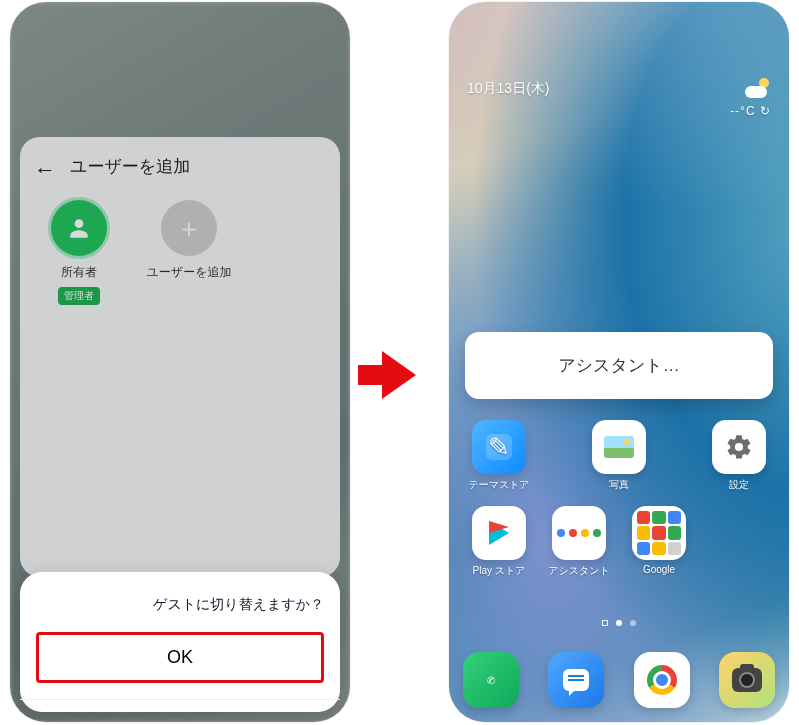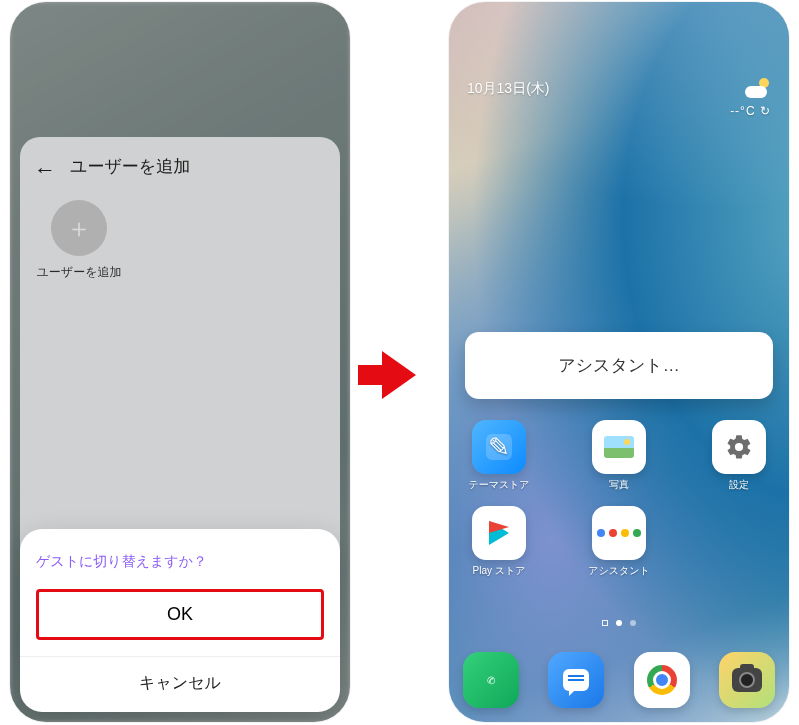--- a/index.html
+++ b/index.html
@@ -84,22 +84,22 @@
   .sheet-dim{position:absolute; inset:0; background:rgba(0,0,0,0.15); border-radius:20px;}
   .dialog{
     position:absolute;
     left:10px; right:10px; bottom:10px;
     background:#ffffff;
     border-radius:22px;
     padding:24px 16px 12px;
     box-shadow:0 10px 30px rgba(0,0,0,0.2);
   }
   .dialog-msg{
-    text-align:left;
-    color:#8b5cf6;
+    text-align:right;
+    color:#0f172a;
     font-size:14px;
     margin-bottom:18px;
   }
   .dialog-ok{
     display:block;
     width:100%;
     padding:12px 12px;
     text-align:center;
     font-size:18px;
     color:#000;
@@ -303,32 +303,40 @@
     <div class="bg-blur"></div>
     <div class="dim-overlay"></div>
 
     <div class="settings-sheet">
       <div class="sheet-head">
         <span class="back-arrow">←</span>
         <span class="sheet-title">ユーザーを追加</span>
       </div>
       <div class="user-row">
         <div class="user-col">
+          <div class="avatar owner">
+            <svg viewBox="0 0 24 24">
+                <path d="M12 12a4 4 0 1 0-4-4 4 4 0 0 0 4 4zm0 2c-3 0-8 1.5-8 4.5V21h16v-2.5c0-3-5-4.5-8-4.5z"></path>
+              </svg>
+          </div>
+          <span>所有者</span>
+          <span class="badge-admin">管理者</span>
+        </div>
+        <div class="user-col">
           <div class="avatar grey plus">＋</div>
           <span>ユーザーを追加</span>
         </div>
       </div>
       <div class="sheet-dim"></div>
     </div>
 
     <div class="dialog">
       <div class="dialog-msg">ゲストに切り替えますか？</div>
       <div class="dialog-ok">OK</div>
       <div class="dialog-sep"></div>
-      <div class="dialog-cancel">キャンセル</div>
     </div>
   </div>
 
   <div class="arrow">
     <div class="arrow-body"></div>
   </div>
 
   <div class="phone phone-right">
     <div class="wallpaper"></div>
 
@@ -381,20 +389,36 @@
           <div class="tile assist">
             <div class="assist-dots">
                 <div class="ad b"></div>
                 <div class="ad r"></div>
                 <div class="ad y"></div>
                 <div class="ad g"></div>
               </div>
           </div>
           <span>アシスタント</span>
         </div>
+        <div class="app">
+          <div class="tile gfolder">
+            <div class="gfolder-grid">
+              <div class="cell" style="background:#ea4335"></div>
+                <div class="cell" style="background:#34a853"></div>
+                <div class="cell" style="background:#4285f4"></div>
+              <div class="cell" style="background:#fbbc05"></div>
+                <div class="cell" style="background:#ea4335"></div>
+                <div class="cell" style="background:#34a853"></div>
+              <div class="cell" style="background:#4285f4"></div>
+                <div class="cell" style="background:#fbbc05"></div>
+                <div class="cell" style="background:#d0d0d0"></div>
+            </div>
+          </div>
+          <span>Google</span>
+        </div>
         <div class="app" style="visibility:hidden">
           <div class="tile"></div>
             <span></span>
         </div>
       </div>
     </div>
 
     <div class="dots">
       <div class="square-dot"></div>
       <div class="circle-dot"></div>

